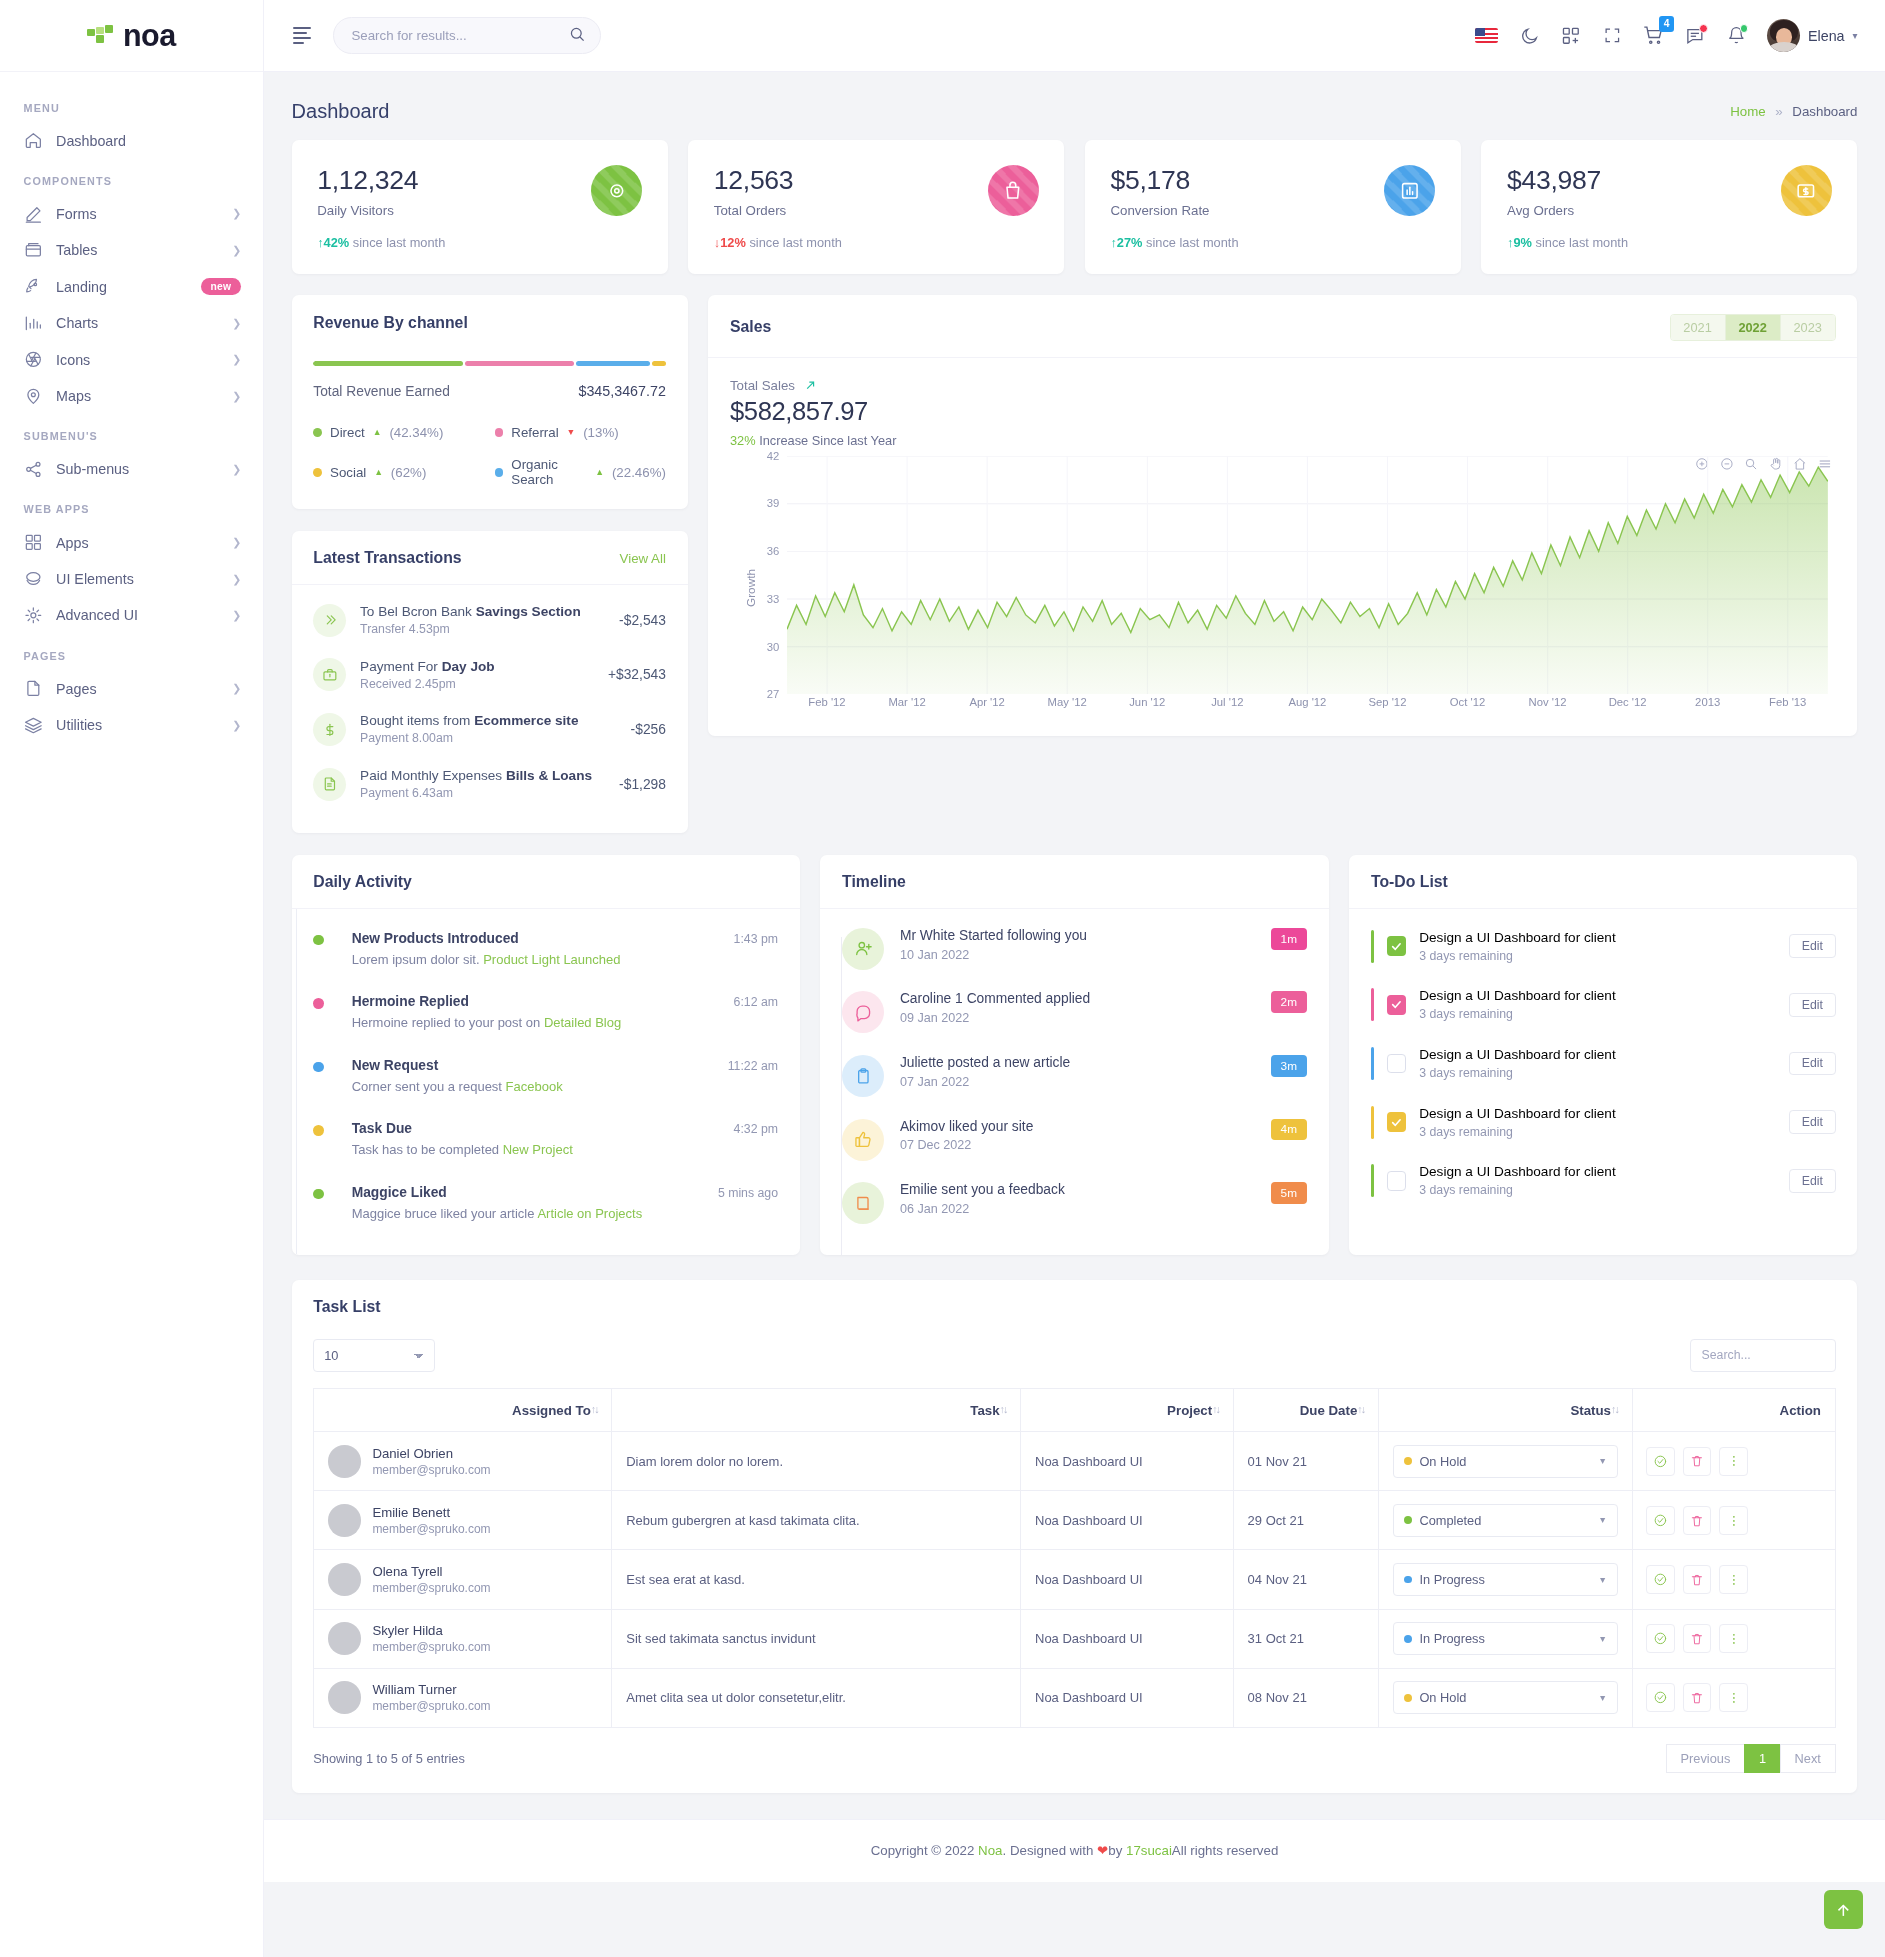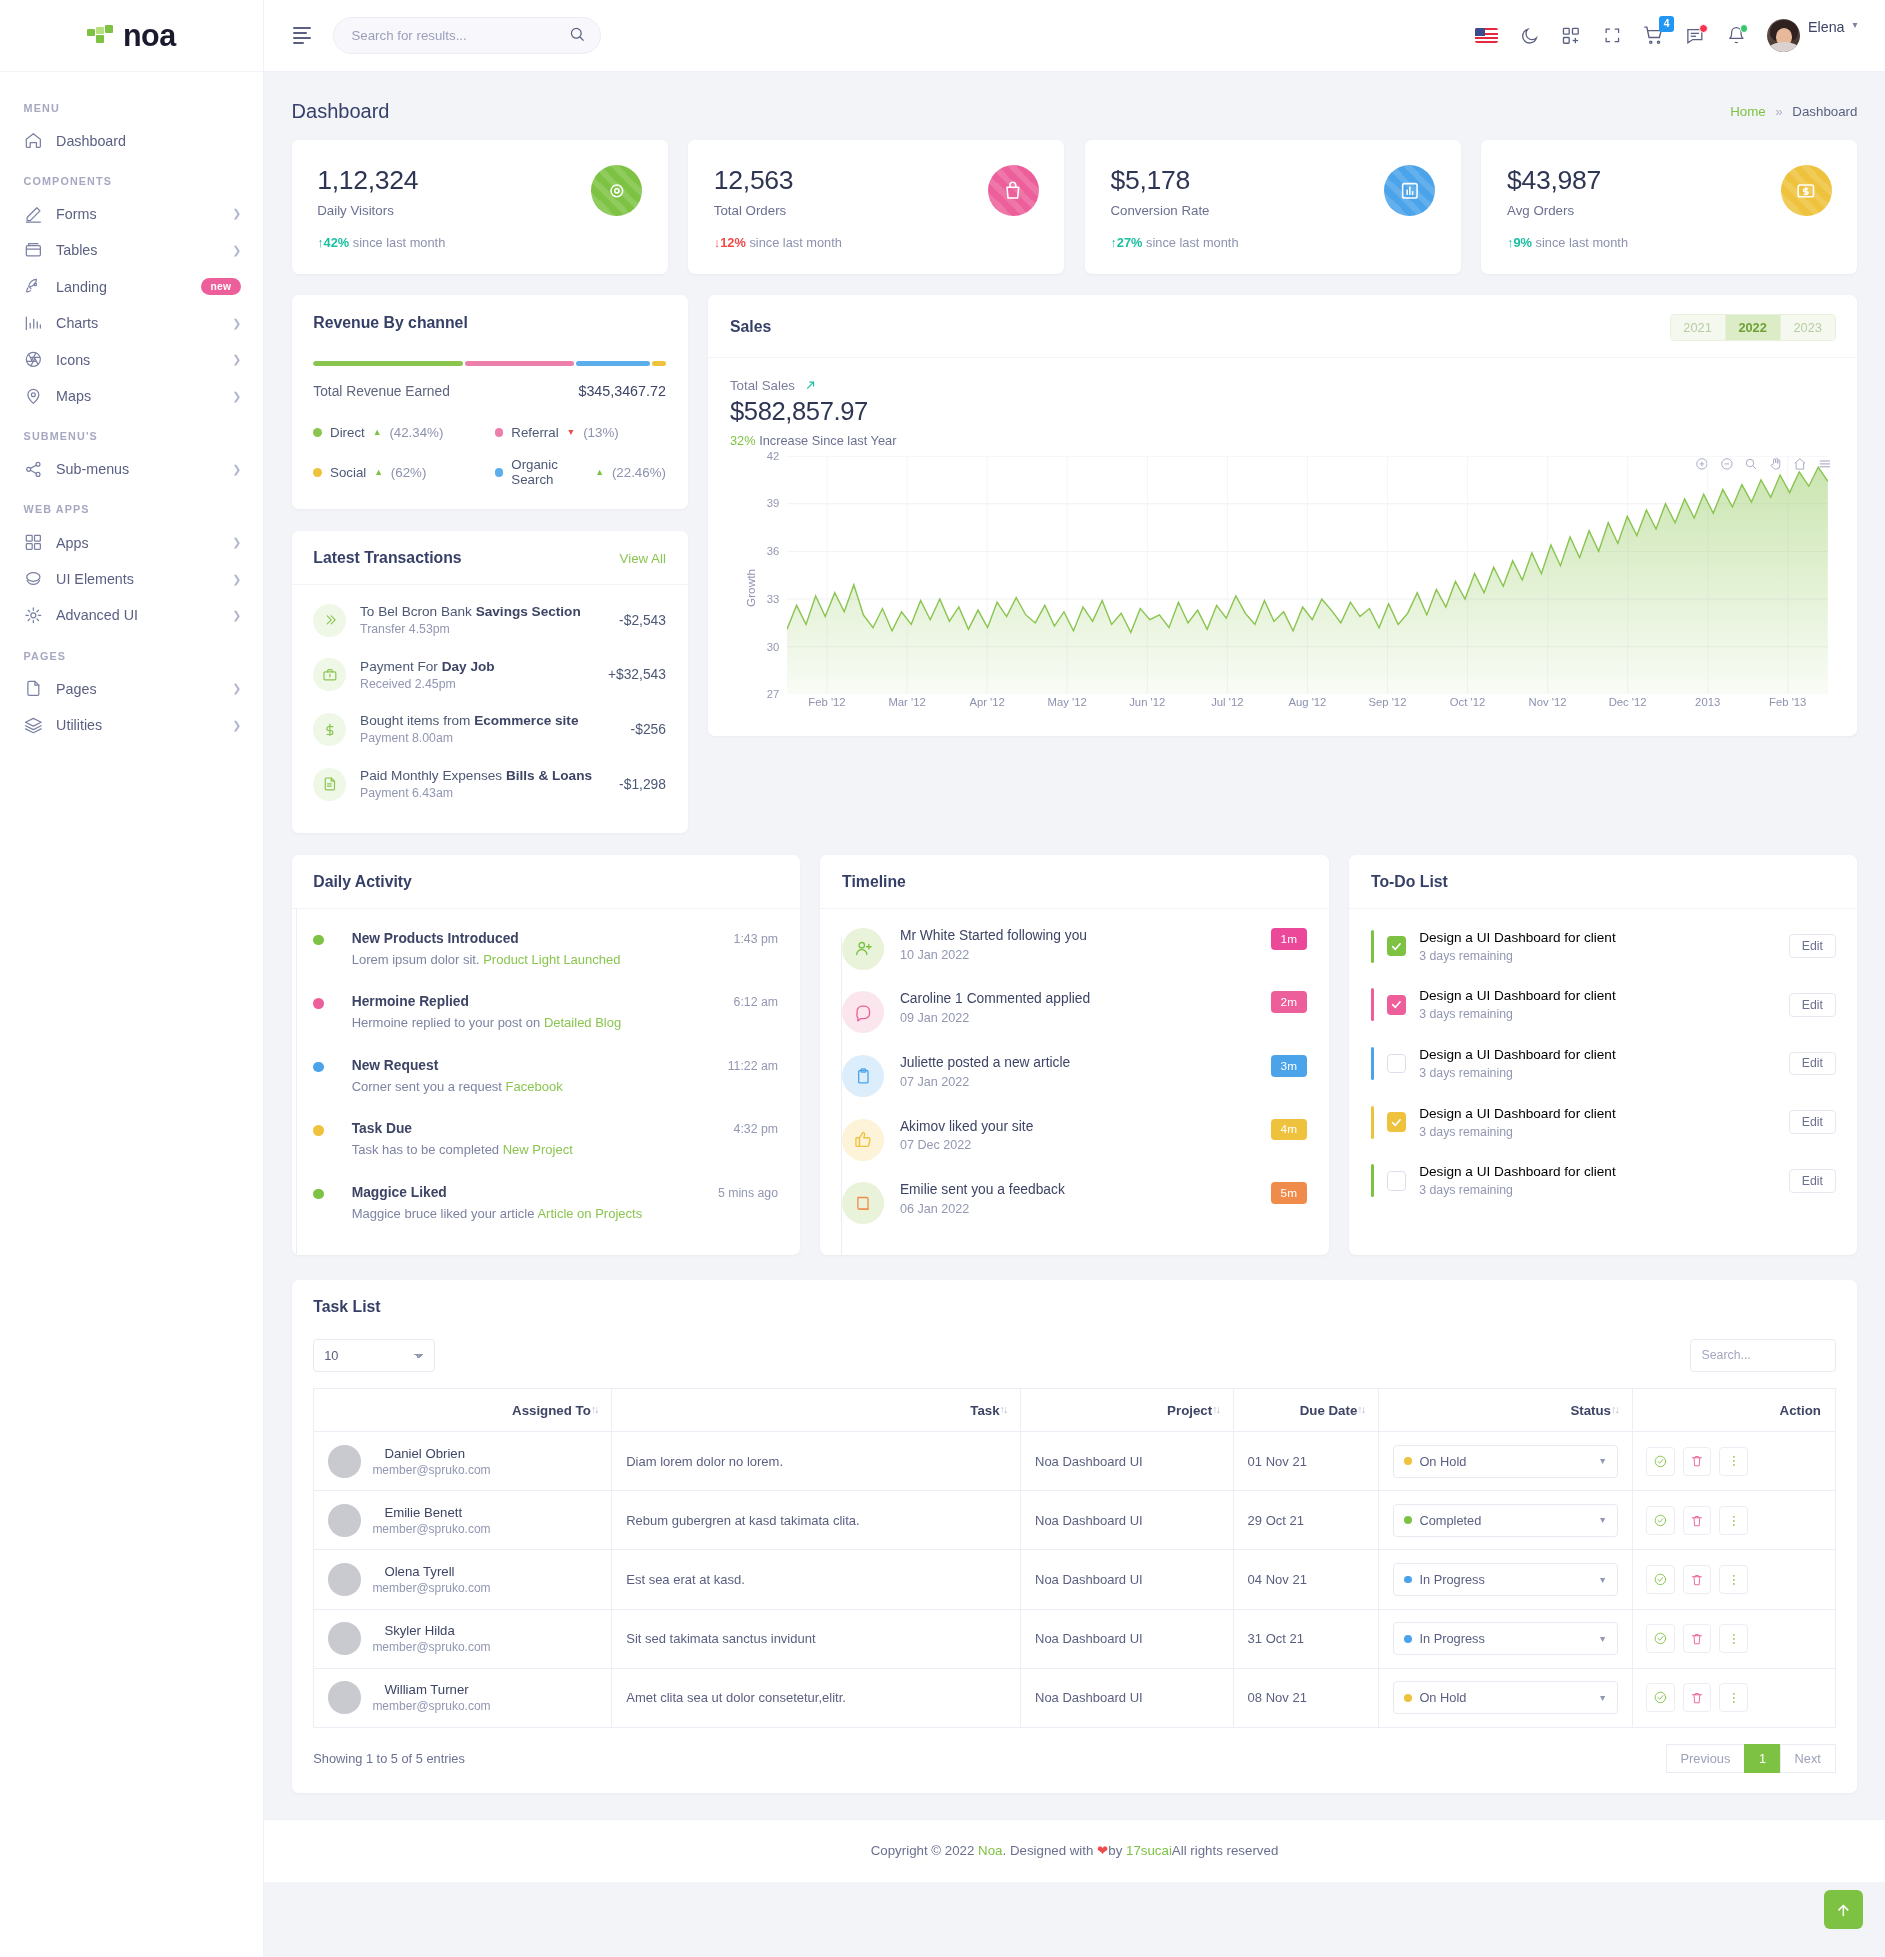--- a/index.html
+++ b/index.html
@@ -83,21 +83,21 @@
     background: repeating-linear-gradient(to bottom, #e8283c 0 2.3px, #fff 2.3px 4.5px); }
   .flag .canton { position: absolute; left: 0; top: 0; width: 9.9px; height: 8.4px; background: #3b4b8c; }
   .dot-badge {
     position: absolute; top: -2px; right: -3px; width: 8.9px; height: 8.9px;
     border-radius: 50%; border: 1.5px solid #fff;
   }
   .cart-count {
     position: absolute; top: -8.9px; right: -10.8px; background: #2196f3; color: #fff;
     font-size: 10.3px; font-weight: 700; border-radius: 3px; padding: 1px 4.9px; line-height: 13.8px;
   }
-  .avatar-wrap { display: flex; align-items: flex-start; gap: 7.9px; cursor: pointer; }
+  .avatar-wrap { display: flex; align-items: center; gap: 7.9px; cursor: pointer; }
   .avatar {
     width: 33px; height: 33px; border-radius: 50%; overflow:hidden; position: relative;
     background: linear-gradient(160deg,#6c5b52,#3a2c27);
   }
   .avatar .hair { position:absolute; left:3px; top:1px; width:27.6px; height:21.7px; border-radius:50% 50% 40% 40%; background:#2e2120; }
   .avatar .face { position:absolute; left:8.9px; top:8.9px; width:15.8px; height:17.7px; border-radius:50%; background:#e8b89a; }
   .avatar .body { position:absolute; left:2px; bottom:-3.9px; width:29.6px; height:13.8px; border-radius:50% 50% 0 0; background:#d9d2ce; }
   .user-name { font-size: 14.3px; color: #3d4465; }
   .caret { font-size: 9.9px; color: #7b80a3; }
 
@@ -235,21 +235,21 @@
 
   table.tbl { width: 100%; border-collapse: collapse; }
   table.tbl th {
     text-align: right; font-size: 13.3px; font-weight: 600; color: #3d4465;
     padding: 13.8px 13.8px; border: 1px solid #edeef5; background: #fff; white-space: nowrap;
   }
   table.tbl th .sorter { float: right; color: #b7bbd0; font-size: 10.8px; letter-spacing: -2px; }
   table.tbl td { padding: 12.8px 13.8px; border: 1px solid #edeef5; font-size: 13px; color: #5b6082; vertical-align: middle; }
   .assignee { display: flex; align-items: center; gap: 11.8px; }
   .av-circ { width: 32.5px; height: 32.5px; border-radius: 50%; background: #c9cad0; flex: 0 0 32.5px; }
-  .an { font-size: 13.2px; color: #3d4465; margin-left: 12px; }
+  .an { font-size: 13.2px; color: #3d4465; }
   .ae { font-size: 12px; color: #9297b2; margin-top: 2px; }
   .due { color: #ef4b4b; font-size: 13px; }
   .status-sel {
     width: 100%; min-width: 134px; height: 32.5px; border: 1px solid #e8eaf2; border-radius: 3.9px;
     display: flex; align-items: center; gap: 7.9px; padding: 0 9.9px; font-size: 12.8px; color: #5b6082;
     cursor: pointer; background: #fff;
   }
   .status-sel .bul { width: 7.9px; height: 7.9px; border-radius: 50%; flex: 0 0 7.9px; }
   .status-sel .cv { margin-left: auto; font-size: 8.9px; color: #9297b2; }
   .acts { display: flex; gap: 7.9px; }

